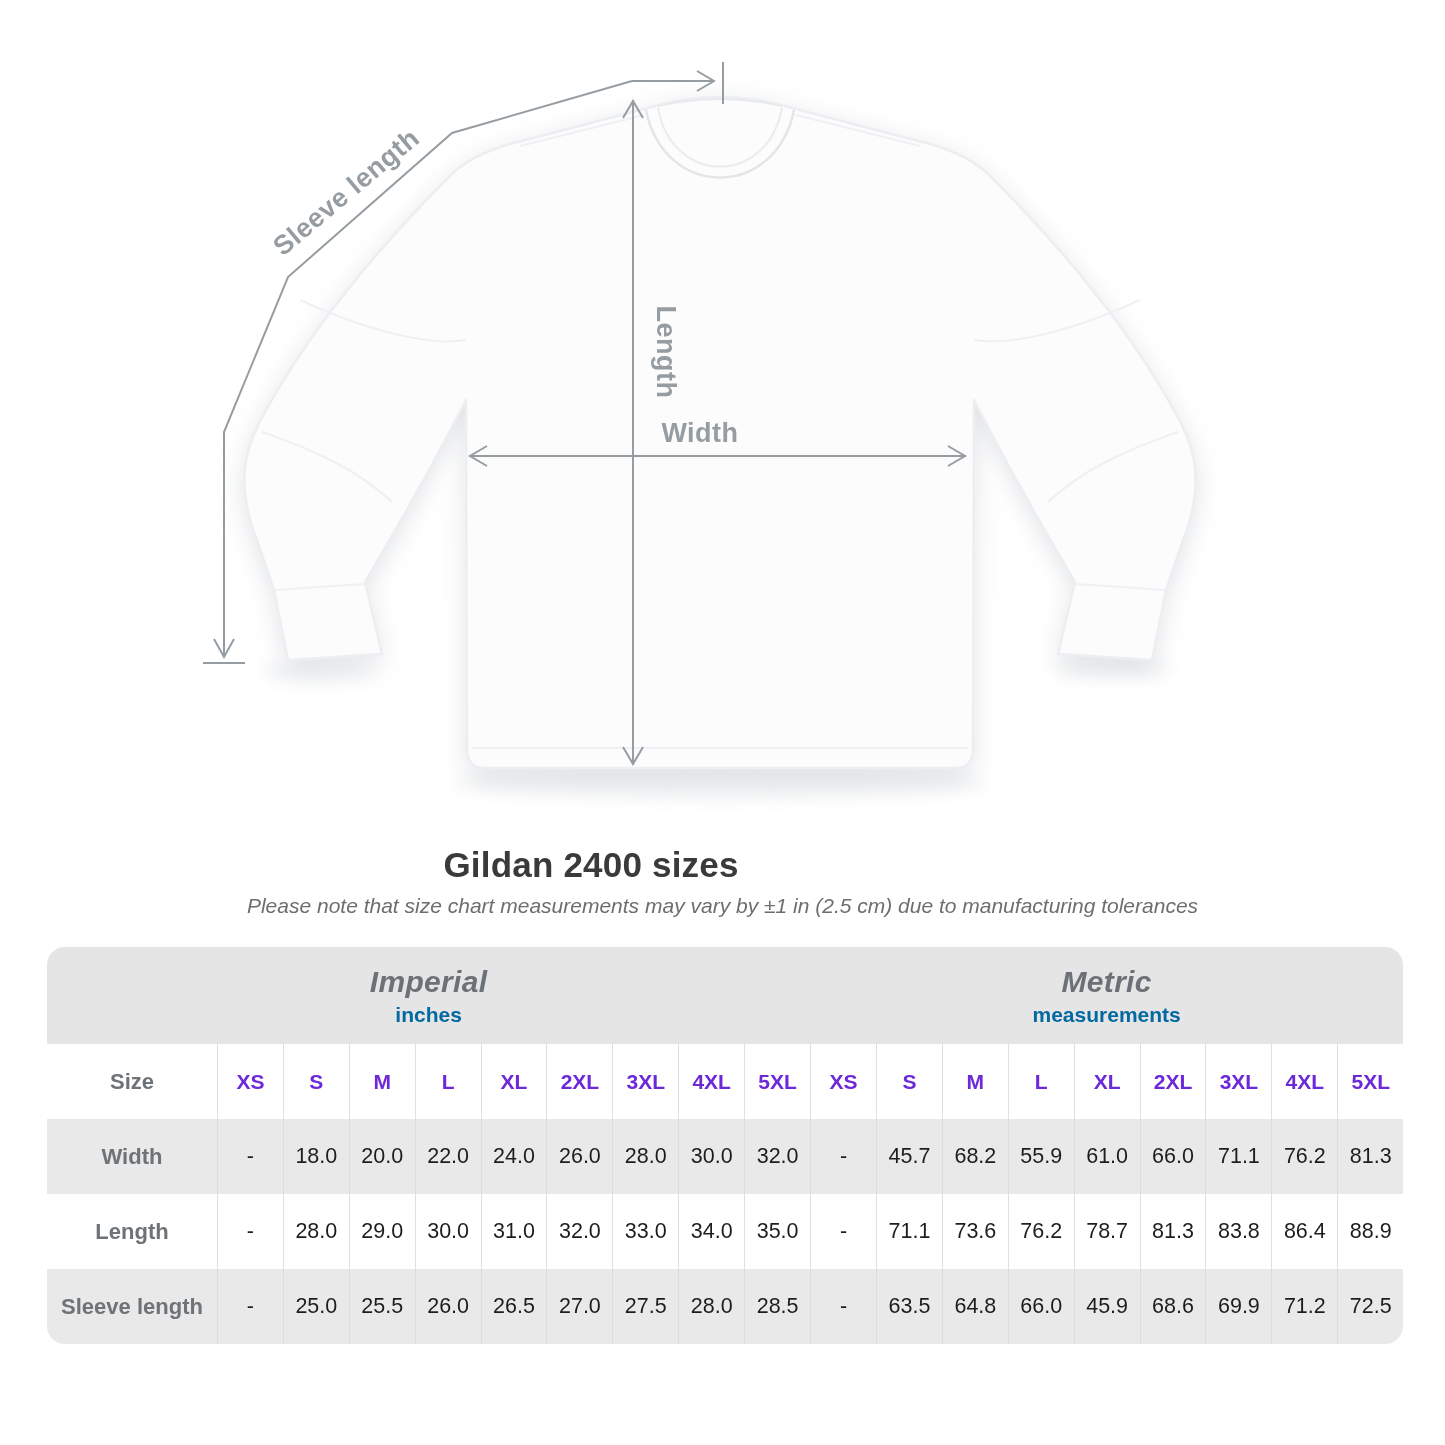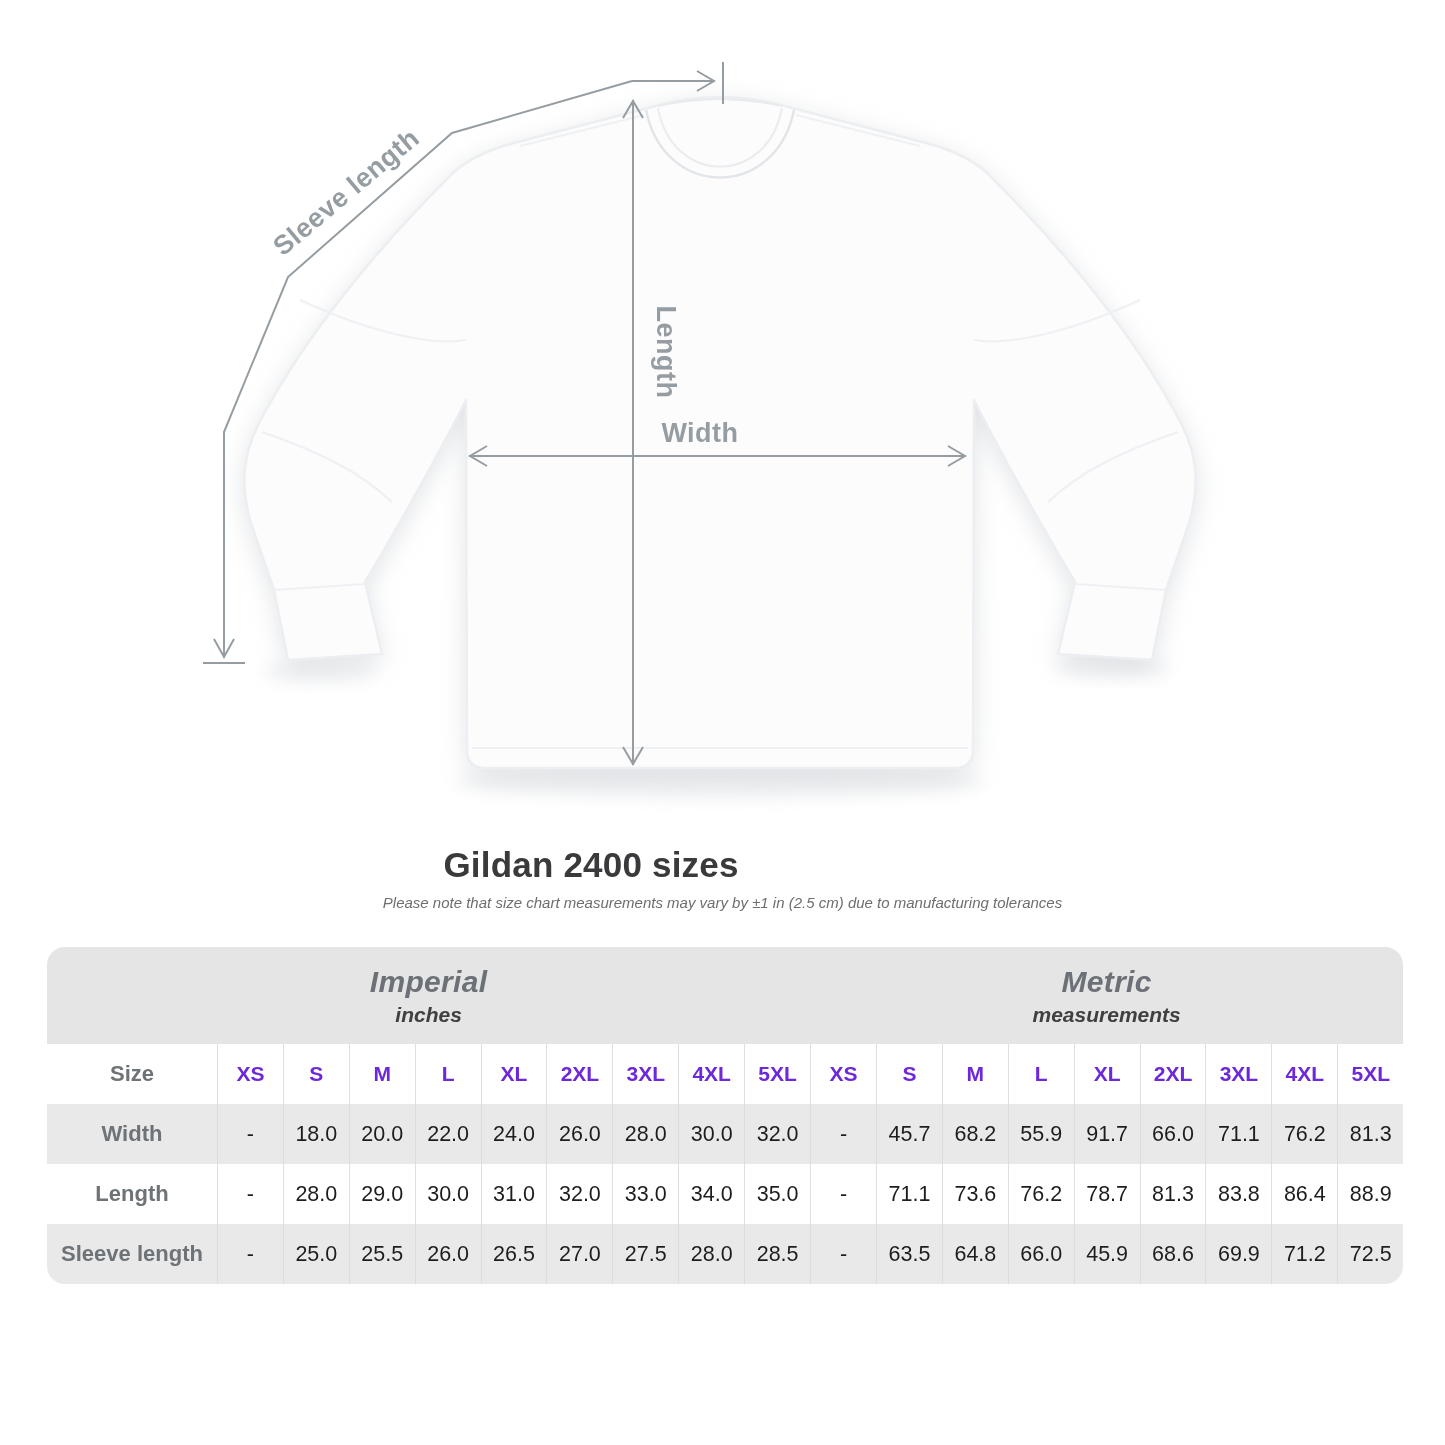--- a/index.html
+++ b/index.html
@@ -4,35 +4,35 @@
 <style>
   html,body{margin:0;padding:0;background:#fff;}
   body{width:1445px;height:1445px;font-family:"Liberation Sans",sans-serif;}
   .stage{position:relative;width:1445px;height:1445px;background:#fff;overflow:hidden;}
 
   .diagram-svg{position:absolute;left:0;top:0;}
 
   .page-title{position:absolute;top:845px;left:0;width:1182px;text-align:center;
     font-size:35px;font-weight:bold;color:#3a3a3c;letter-spacing:.2px;}
   .page-subtitle{position:absolute;top:894px;left:0;width:1445px;text-align:center;
-    font-size:15px;font-style:italic;color:#6e6e6e;}
+    font-size:21px;font-style:italic;color:#6e6e6e;}
 
   .table-wrap{position:absolute;left:47px;top:947px;}
   table.size-table{border-collapse:separate;border-spacing:0;table-layout:fixed;width:1356px;}
   col.c-label{width:170px;}
   col.c-data{width:65.9px;}
   .size-table th,.size-table td{padding:0;margin:0;text-align:center;vertical-align:middle;}
 
   tr.band th{height:97px;background:#e5e5e6;}
   .band-left{border-top-left-radius:18px;}
   .band-right{border-top-right-radius:18px;}
   .sec-name{font-size:30px;font-weight:bold;font-style:italic;color:#6b7176;letter-spacing:.3px;}
-  .sec-unit{font-size:21px;font-style:italic;color:#404040;margin-top:4px;}
-
-  tr.r{height:60px;}
+  .sec-unit{font-size:21px;color:#0369a1;margin-top:4px;}
+
+  tr.r{height:75px;}
   tr.row-white th,tr.row-white td{background:#ffffff;}
   tr.row-gray th,tr.row-gray td{background:#e9e9ea;}
   th.lbl{font-size:22px;font-weight:bold;color:#6d7377;}
   th.hdr{font-size:21px;font-weight:bold;color:#6d28d9;}
   td.val{font-size:21.5px;font-weight:400;color:#1d1d1f;}
   tr.row-white .sep{border-left:1px solid #e0e0e1;}
   tr.row-gray .sep{border-left:1px solid #dcdcdd;}
   tr.row-last .lbl{border-bottom-left-radius:18px;}
   tr.row-last .last{border-bottom-right-radius:18px;}
 
@@ -204,21 +204,21 @@
         <td class="val sep">22.0</td>
         <td class="val sep">24.0</td>
         <td class="val sep">26.0</td>
         <td class="val sep">28.0</td>
         <td class="val sep">30.0</td>
         <td class="val sep">32.0</td>
         <td class="val sep">-</td>
         <td class="val sep">45.7</td>
         <td class="val sep">68.2</td>
         <td class="val sep">55.9</td>
-        <td class="val sep">91.7</td>
+        <td class="val sep">61.0</td>
         <td class="val sep">66.0</td>
         <td class="val sep">71.1</td>
         <td class="val sep">76.2</td>
         <td class="val sep">81.3</td>
       </tr>
 
       <tr class="r row-white">
         <th class="lbl">Length</th>
         <td class="val sep">-</td>
         <td class="val sep">28.0</td>

